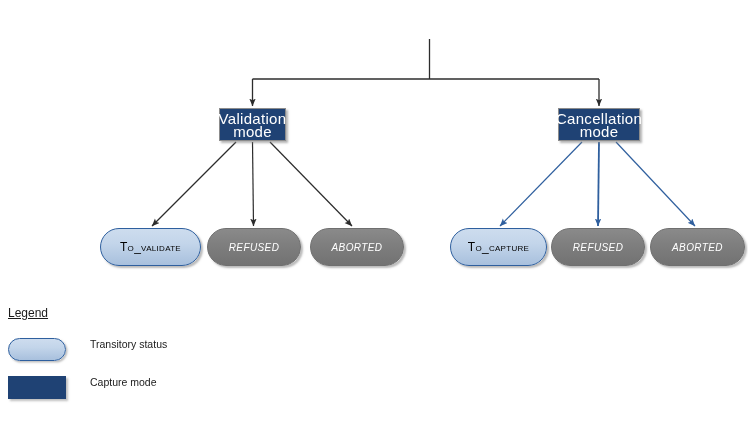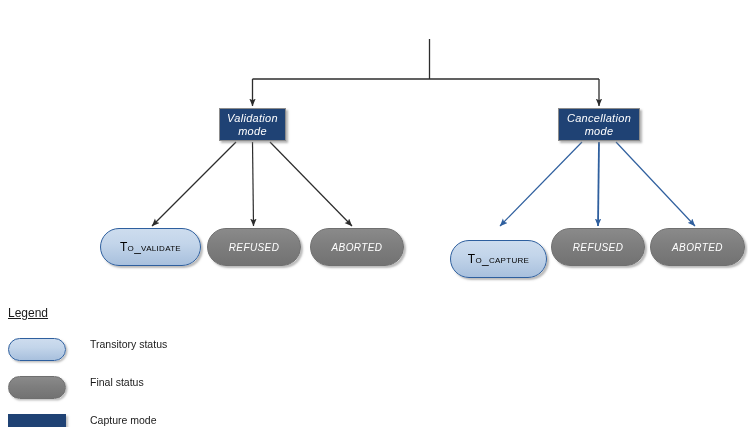--- a/index.html
+++ b/index.html
@@ -59,25 +59,24 @@
     box-sizing: border-box;
     border: 1px solid #8c8c8c;
     background: #1f4274;
     box-shadow: 1.5px 1.5px 2px rgba(130,130,130,0.6);
     display: flex;
     align-items: center;
     justify-content: center;
     text-align: center;
   }
   .mode-box .label {
-    font-size: 11px;
+    font-size: 15px;
     color: #ffffff;
     line-height: 13px;
     letter-spacing: 0.3px;
-    font-style: italic;
   }
   #mode-validation { left: 219px; top: 108px; width: 67px; height: 33px; }
   #mode-cancellation { left: 558px; top: 108px; width: 82px; height: 33px; }
 
   
   .pill {
     position: absolute;
     box-sizing: border-box;
     height: 38px;
     border-radius: 19px;
@@ -108,21 +107,21 @@
     font-style: italic;
   }
   .pill.final .label {
     color: #ffffff;
     font-size: 10px;
   }
 
   #pill-to-validate { left: 100px; top: 228px; width: 101px; }
   #pill-refused-validation { left: 207px; top: 228px; width: 94px; }
   #pill-aborted-validation { left: 310px; top: 228px; width: 94px; }
-  #pill-to-capture { left: 450px; top: 240px; width: 97px; }
+  #pill-to-capture { left: 450px; top: 228px; width: 97px; }
   #pill-refused-cancellation { left: 551px; top: 228px; width: 94px; }
   #pill-aborted-cancellation { left: 650px; top: 228px; width: 95px; }
 
   
   .legend {
     position: absolute;
     left: 8px;
     top: 303px;
     width: 240px;
   }
@@ -251,24 +250,20 @@
   </div>
 
   <div class="legend">
     <div class="legend-title">Legend</div>
 
     <div class="legend-row">
       <div class="legend-swatch transitory"></div>
       <div class="legend-label">Transitory status</div>
     </div>
 
-    <div class="legend-row">
-      <div class="legend-swatch final"></div>
-      <div class="legend-label">Final status</div>
-    </div>
 
     <div class="legend-row">
       <div class="legend-swatch capture"></div>
       <div class="legend-label">Capture mode</div>
     </div>
   </div>
 
 </div>
 
 </body></html>

